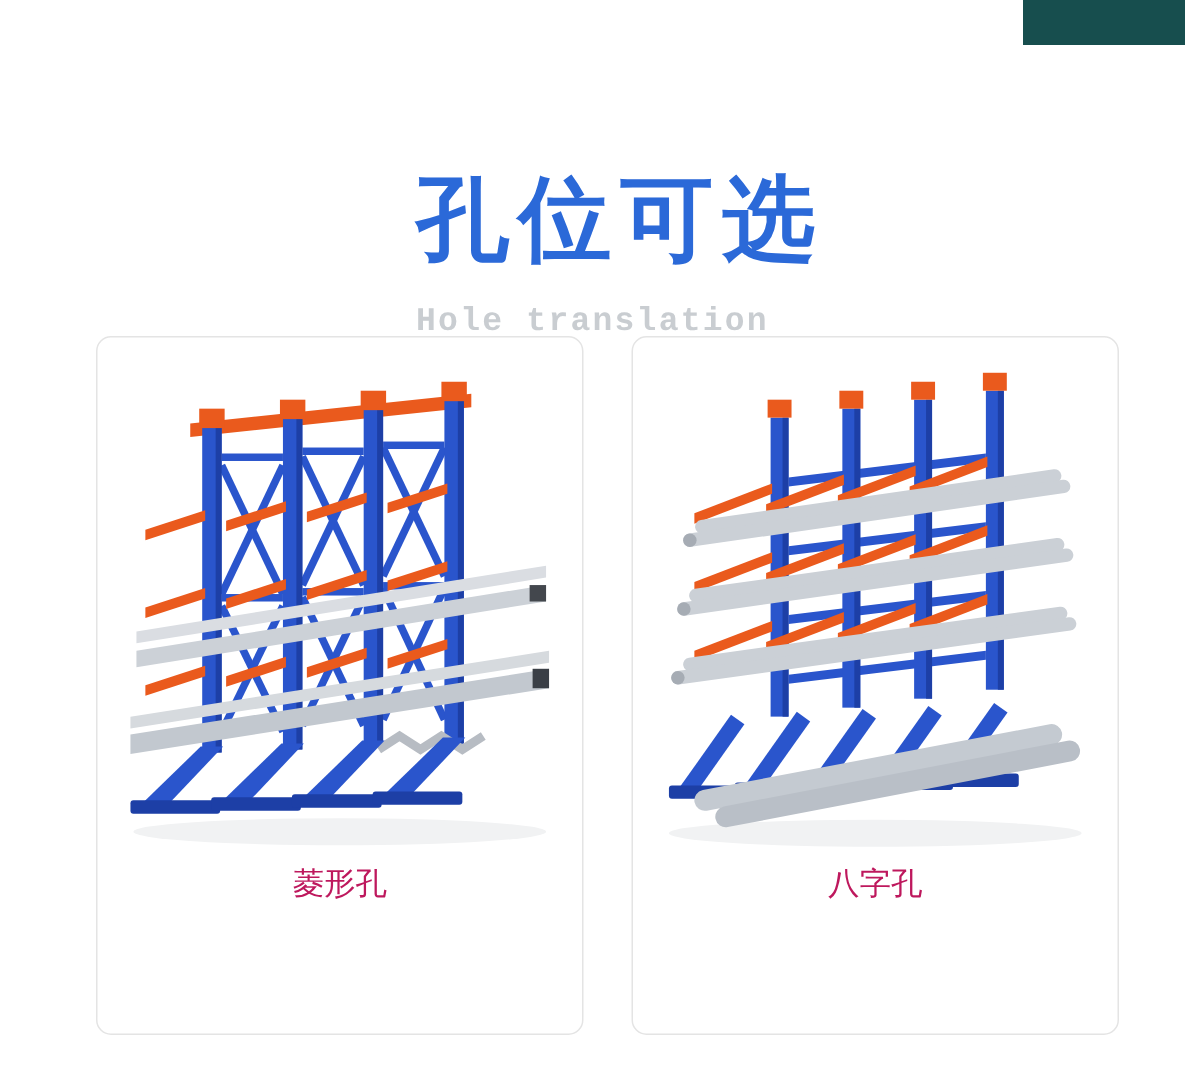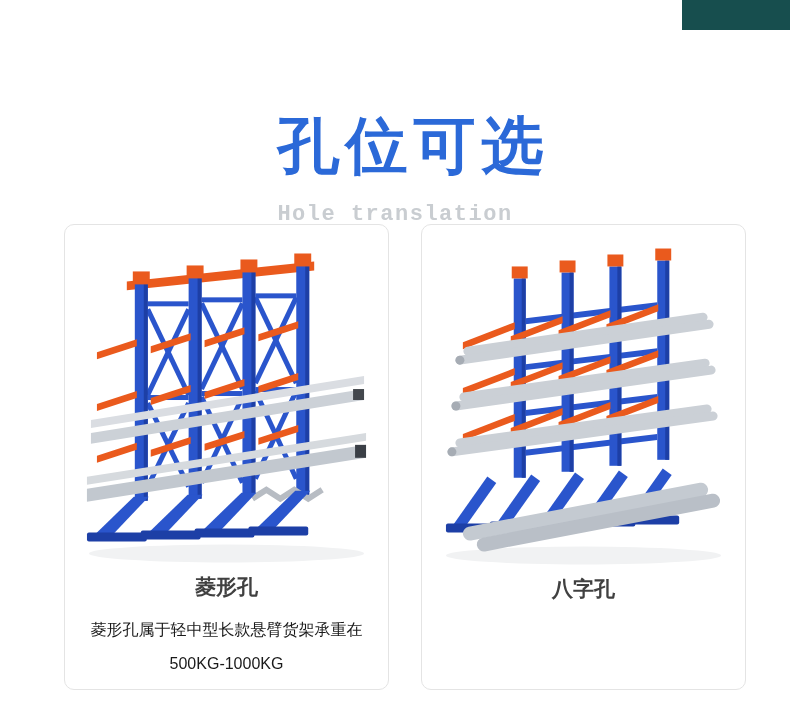--- a/index.html
+++ b/index.html
@@ -47,22 +47,22 @@
     flex-direction:column;
     align-items:center;
     padding:12px 12px 16px;
   }
   .card-img {
     width:100%; height:332px;
     display:flex; align-items:center; justify-content:center;
   }
   .card-title {
     font-size:21px;
-    font-weight:bold;
-    color:#404040;
+    font-weight:normal;
+    color:#be185d;
     margin-top:6px;
   }
   .desc {
     margin-top:12px;
     font-size:16px;
     color:#1a1a1a;
     text-align:center;
     line-height:34px;
   }
 </style>
@@ -159,24 +159,20 @@
             <polygon points="111,258 126,258 90,296 72,296" fill="#2a55cc"></polygon>
               <rect x="64" y="294" width="60" height="9" rx="2" fill="#1d3fa6"></rect>
             <polygon points="165,256 180,256 144,294 126,294" fill="#2a55cc"></polygon>
               <rect x="118" y="292" width="60" height="9" rx="2" fill="#1d3fa6"></rect>
             <polygon points="219,254 234,254 198,292 180,292" fill="#2a55cc"></polygon>
               <rect x="172" y="290" width="60" height="9" rx="2" fill="#1d3fa6"></rect>
           </g>
         </svg>
       </div>
       <div class="card-title">菱形孔</div>
-      <p class="desc">
-        <span>菱形孔属于轻中型长款悬臂货架承重在</span><br>
-        <span>500KG-1000KG</span>
-      </p>
     </div>
 
     <div class="card">
       <div class="card-img">
         <svg viewBox="0 0 300 330" width="300" height="330" xmlns="http://www.w3.org/2000/svg">
           <ellipse cx="150" cy="318" rx="138" ry="9" fill="#f1f2f3"></ellipse>
 
           <g fill="#2a55cc">
             <polygon points="92,80 224,64 224,70 92,86"></polygon>
             <polygon points="92,126 224,110 224,116 92,132"></polygon>

